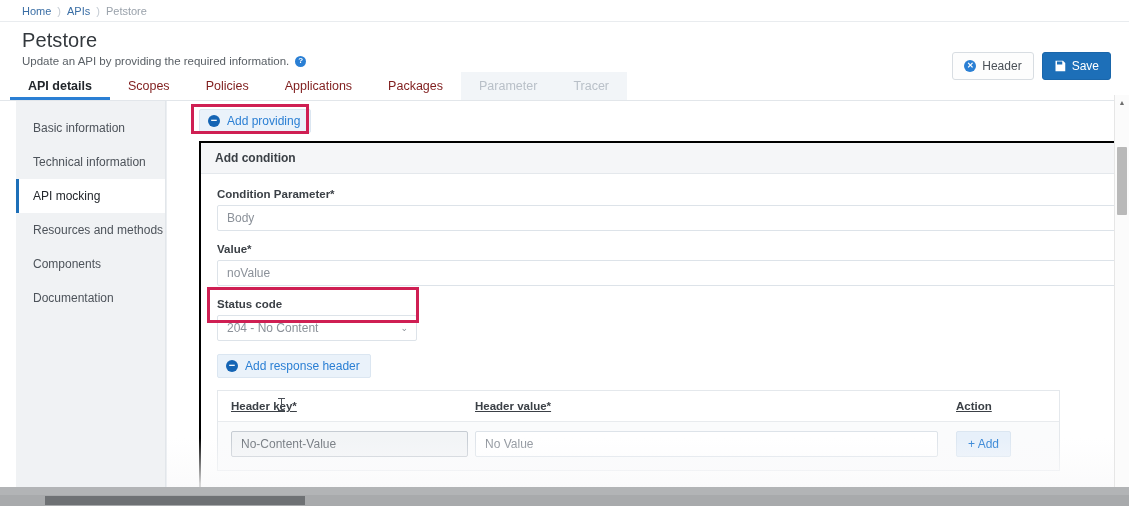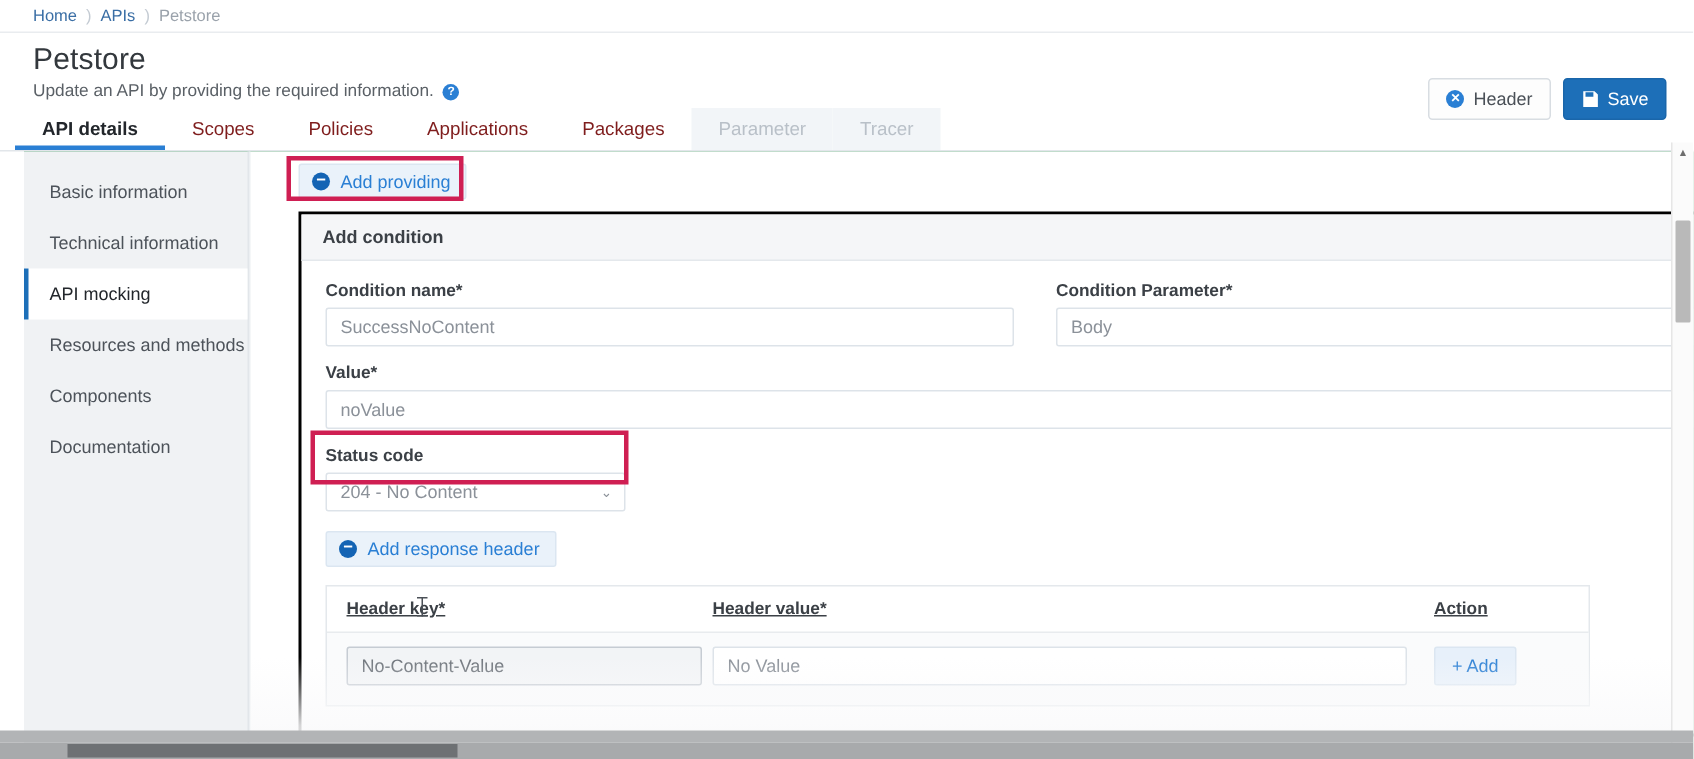--- a/index.html
+++ b/index.html
@@ -521,24 +521,20 @@
               <span>−</span>
             </span>
           <span>Add providing</span>
         </div>
 
         <div class="panel">
           <div class="panel-head">Add condition</div>
           <div class="panel-body">
 
             <div class="row2">
-              <div class="col">
-                <label class="fld-label">Condition name*</label>
-                <div class="fld fld-gap">SuccessNoContent</div>
-              </div>
               <div class="col">
                 <label class="fld-label">Condition Parameter*</label>
                 <div class="sel">
                   <div class="fld fld-gap">Body</div>
                   <span class="chev">⌄</span>
                 </div>
               </div>
             </div>
 
             <div class="row2">

